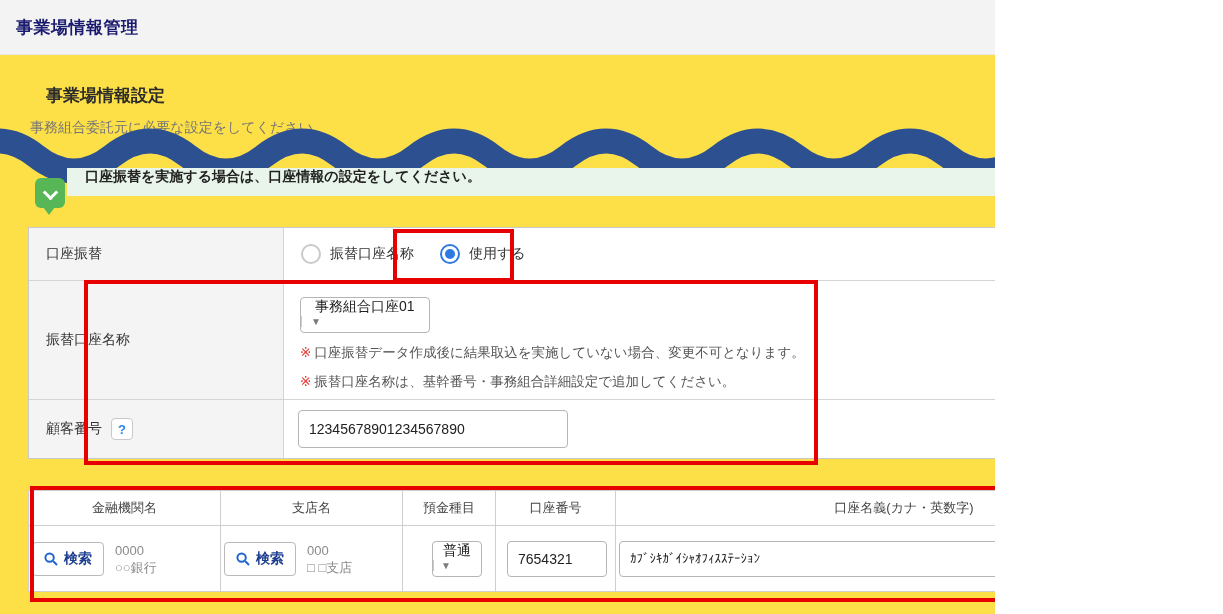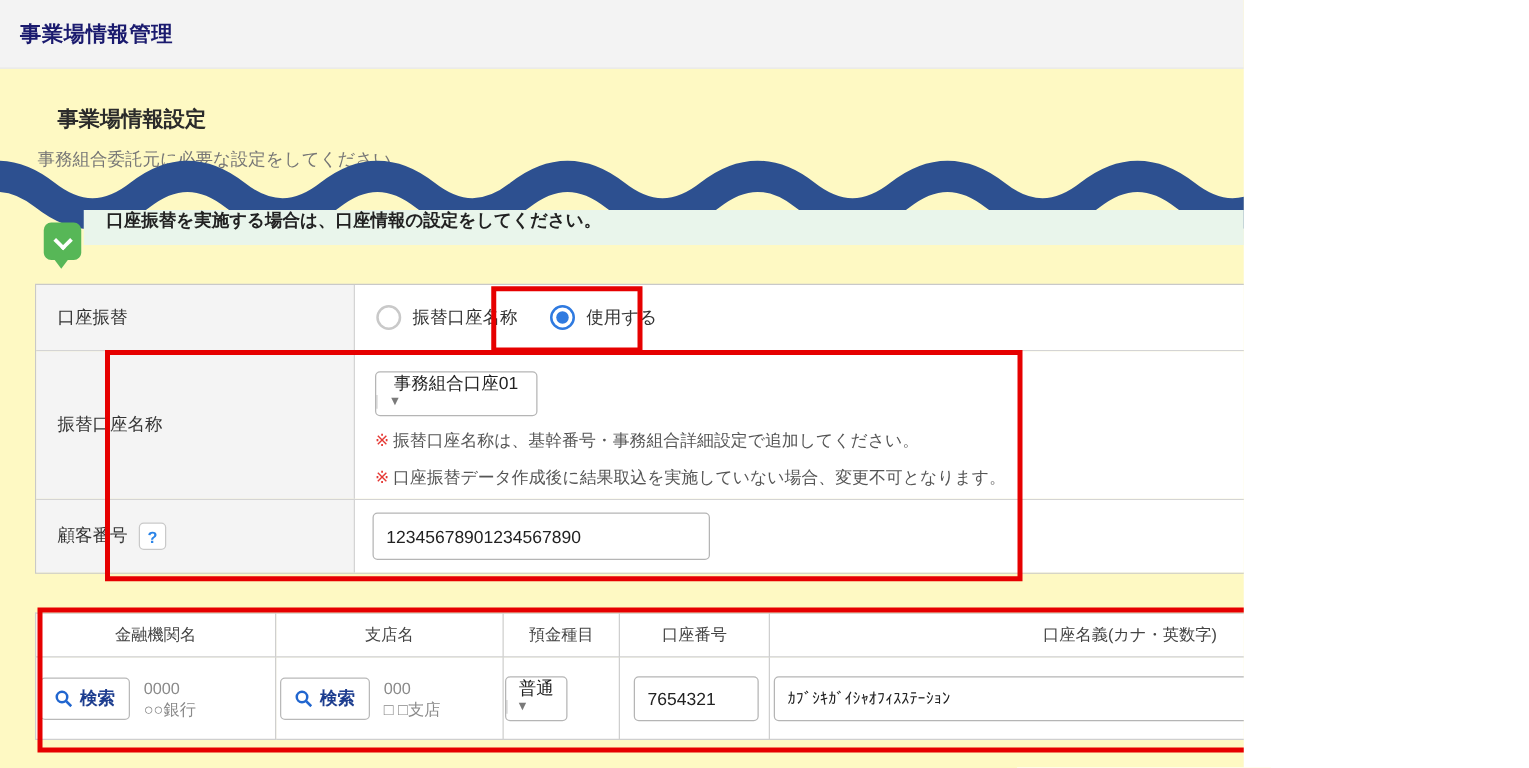--- a/index.html
+++ b/index.html
@@ -1,16 +1,16 @@
 <!DOCTYPE html>
 <html><head>
 <meta charset="utf-8">
 <style>
   html,body{margin:0;padding:0;background:#fff;}
-  .page{position:relative;width:995px;height:614px;background:#fef9c3;overflow:hidden;
+  .page{position:relative;width:995px;height:614px;background:#fde047;overflow:hidden;
         font-family:"Liberation Sans","DejaVu Sans",sans-serif;color:#333;}
 
   
   .hdr{position:absolute;left:0;top:0;width:100%;height:54px;background:#f3f3f3;
        border-bottom:1px solid #e7e7e7;display:flex;align-items:center;}
   .hdr h1{margin:0 0 0 16px;font-size:17px;font-weight:bold;color:#1a1a6e;letter-spacing:.5px;}
 
   
   .sec-title{position:absolute;left:46px;top:84px;font-size:17px;font-weight:bold;color:#2b2b2b;}
   .sec-desc{position:absolute;left:30px;top:119px;font-size:14px;color:#767676;z-index:1;}
@@ -124,24 +124,24 @@
     </div>
 
     <div class="frow r2">
       <div class="flabel">振替口座名称</div>
       <div class="fval">
         <div class="sel">
           <span class="txt">事務組合口座01</span>
           <span class="arr">▼</span>
         </div>
         <div class="note">
-          <span class="mk">※</span><span>振替口座名称は、基幹番号・事務組合詳細設定で追加してください。</span>
+          <span class="mk">※</span><span>口座振替データ作成後に結果取込を実施していない場合、変更不可となります。</span>
         </div>
         <div class="note">
-          <span class="mk">※</span><span>口座振替データ作成後に結果取込を実施していない場合、変更不可となります。</span>
+          <span class="mk">※</span><span>振替口座名称は、基幹番号・事務組合詳細設定で追加してください。</span>
         </div>
       </div>
     </div>
 
     <div class="frow r3">
       <div class="flabel">
         <span>顧客番号</span>
         <span class="help">?</span>
       </div>
       <div class="fval">
@@ -194,21 +194,21 @@
               </svg>
               <span>検索</span>
             </button>
             <div class="codes">
               <div>000</div>
               <div>□ □支店</div>
             </div>
           </div>
         </td>
         <td>
-          <div class="cell-flex" style="padding-left:0;text-align:center;">
+          <div class="cell-flex" style="padding-left:28px;text-align:center;">
             <div class="sel small">
               <span class="txt">普通</span>
               <span class="arr">▼</span>
             </div>
           </div>
         </td>
         <td>
           <div class="cell-flex" style="padding-left:10px;">
             <input class="tin" style="width: 100px; height: 36px;" readonly="" value="7654321">
           </div>

